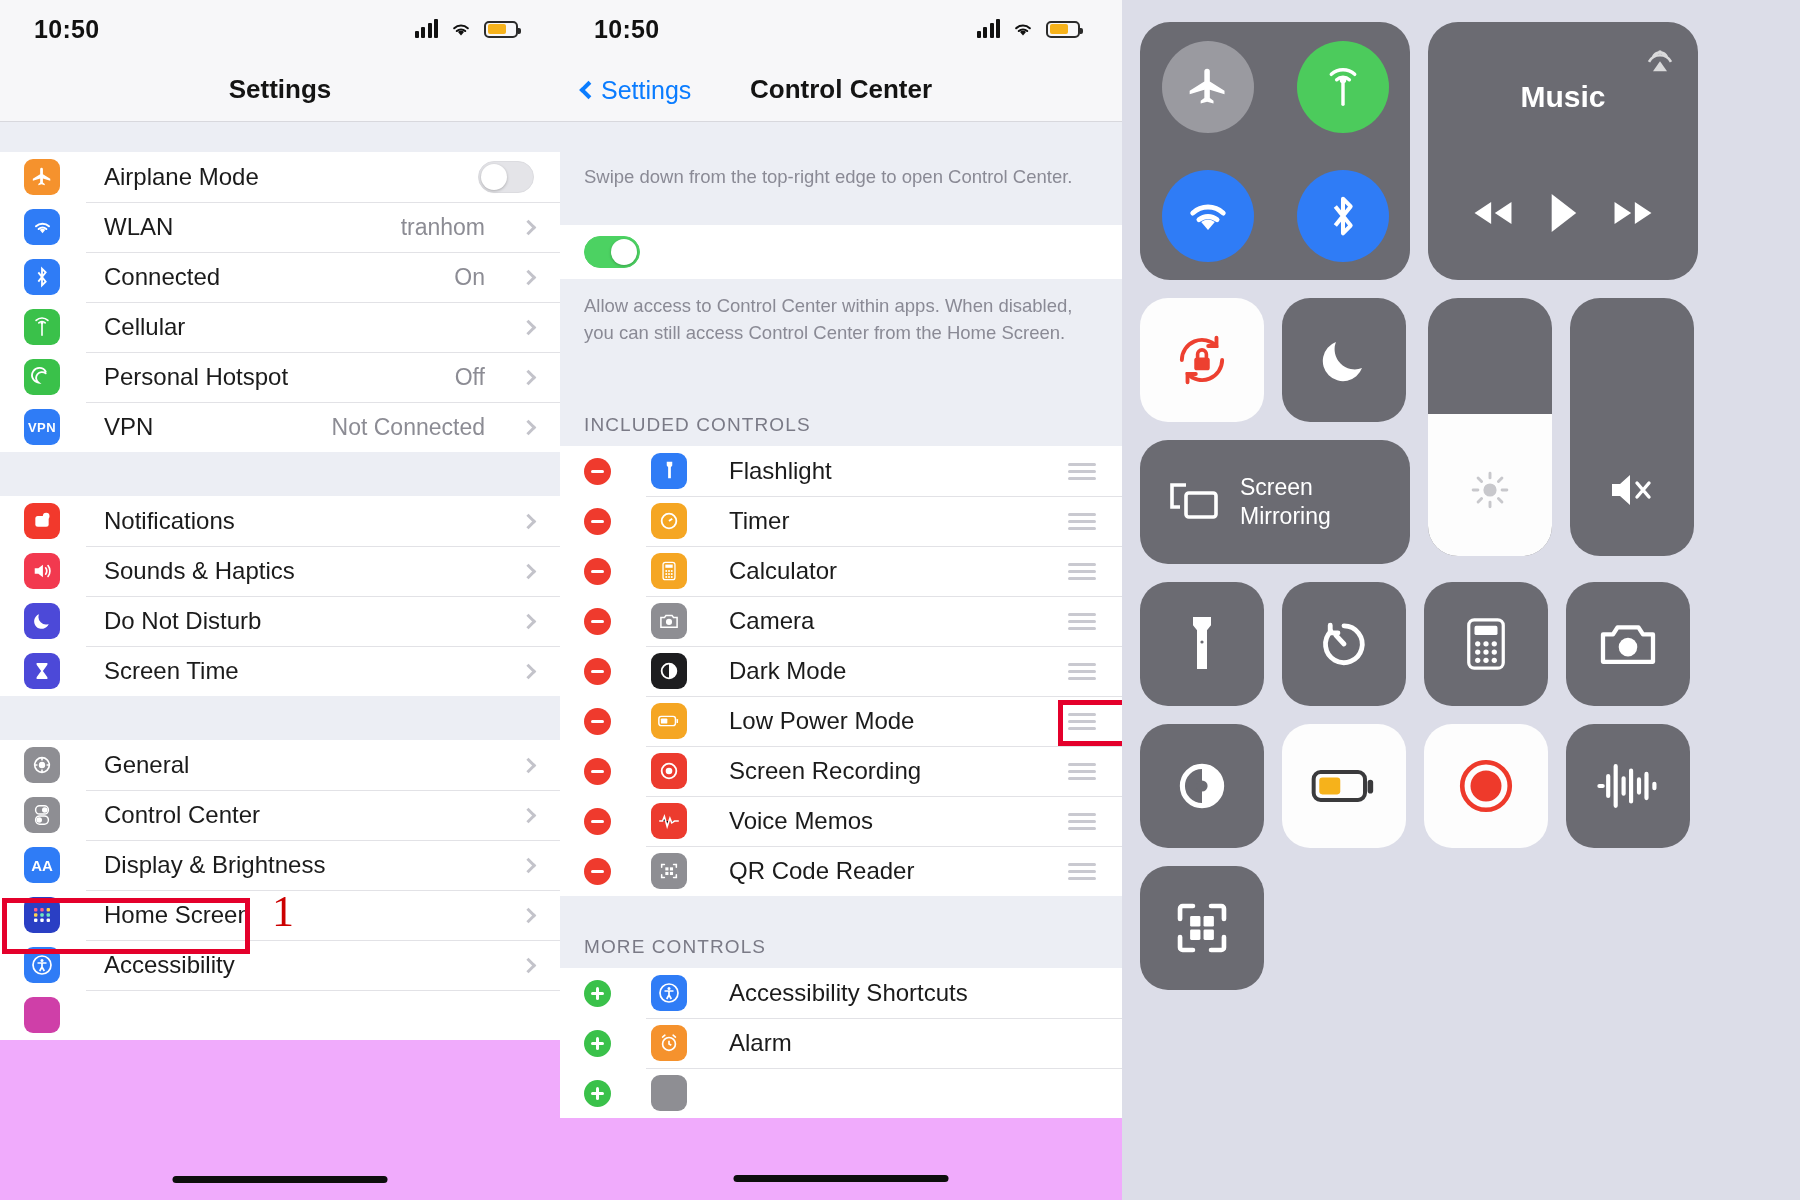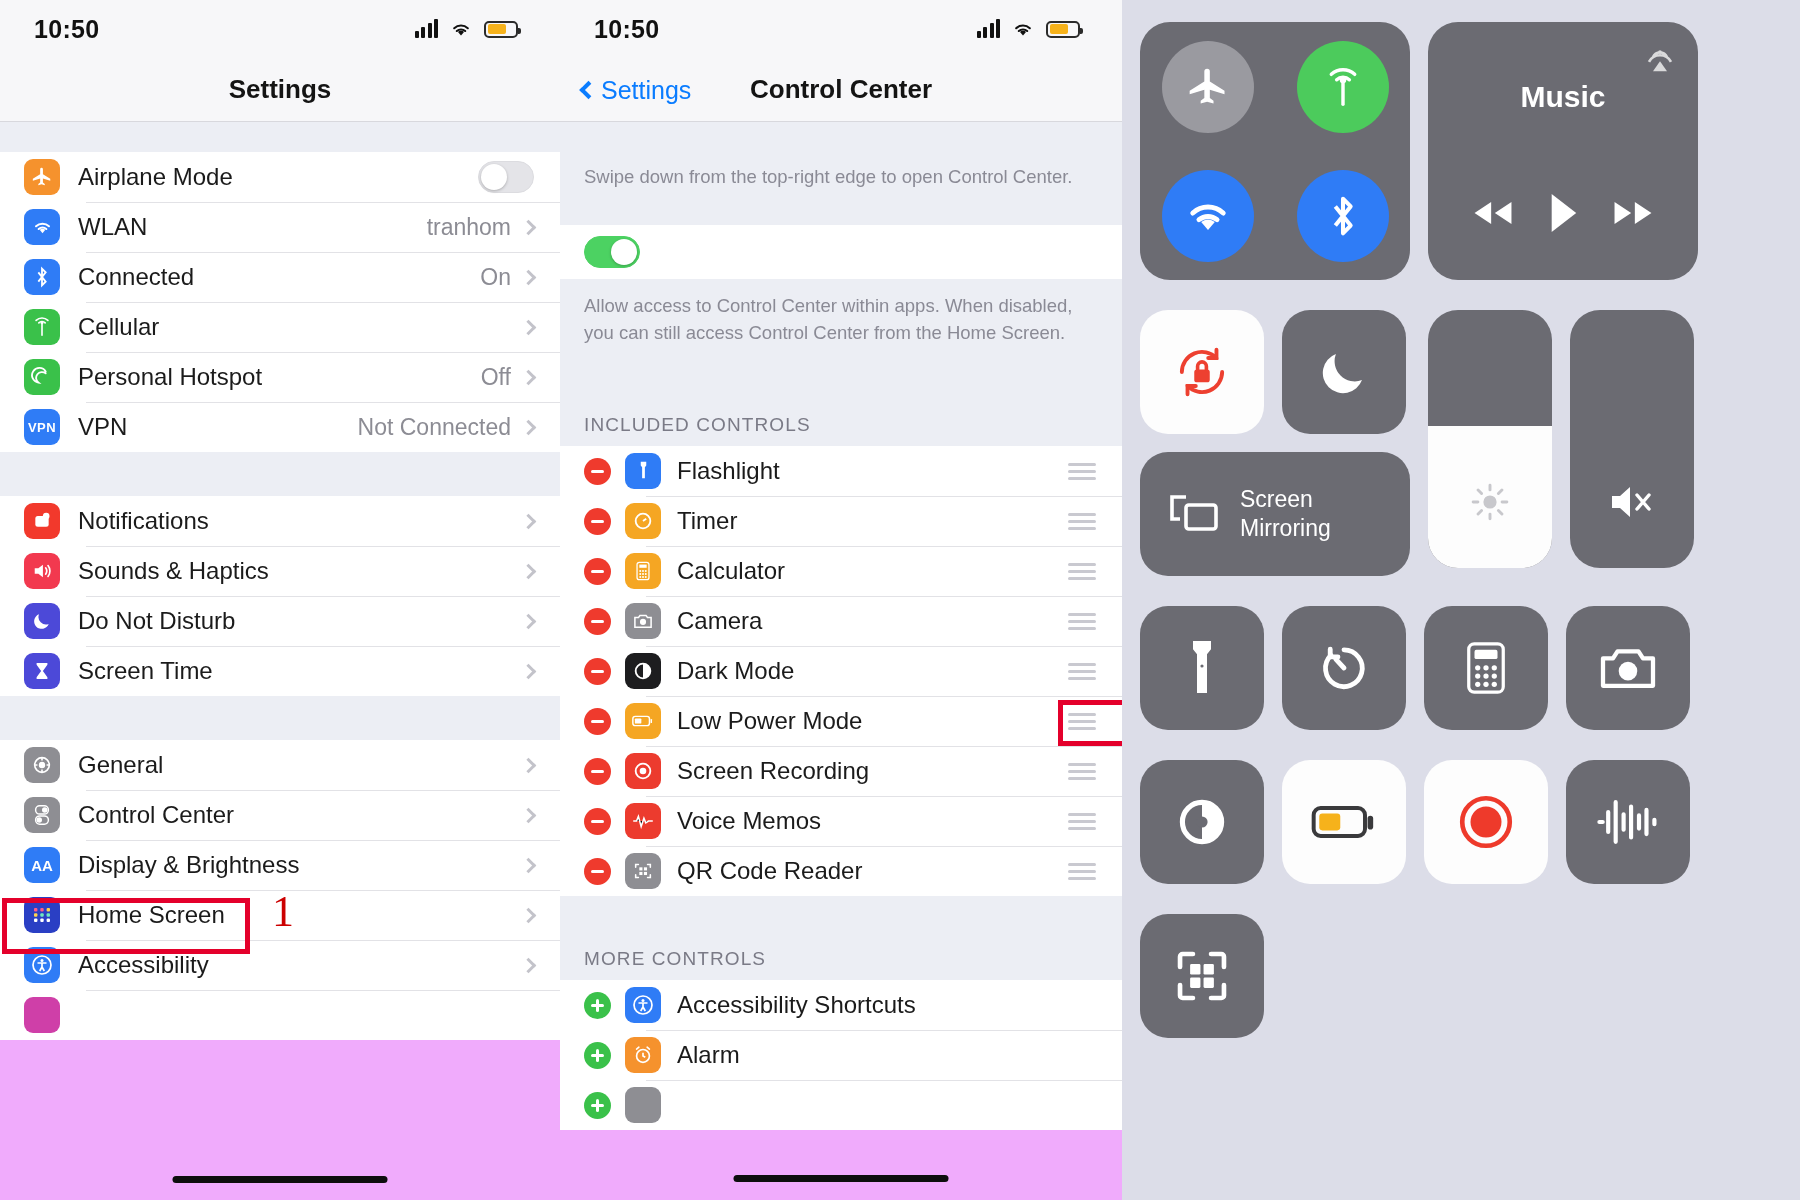--- a/index.html
+++ b/index.html
@@ -94,20 +94,21 @@
     font-size: 19px;
     color: #7a7a86;
     letter-spacing: 1.1px;
   }
   .row {
     display: flex; align-items: center;
     height: 50px;
     padding-left: 24px;
     background: #fff;
     position: relative;
+    gap: 26px;
   }
   .row + .row::before {
     content:""; position:absolute; left: 86px; right:0; top:0;
     height:1px; background:#e2e2e6;
   }
   .row-ico {
     width: 36px; height: 36px;
     border-radius: 9px;
     flex: 0 0 36px;
     display:flex; align-items:center; justify-content:center;
@@ -167,21 +168,21 @@
     color: #cc0000;
     font-family: "Liberation Serif", serif;
     font-size: 44px;
   }
 
   
   .cc {
     width: 678px; height: 1040px;
     background: #dcdde8;
     padding: 22px 18px;
-    display: flex; flex-direction: column; gap: 30px;
+    display: flex; flex-direction: column; gap: 18px;
   }
   .cc-row { display: flex; gap: 18px; }
   .conn-card {
     width: 270px; height: 258px;
     background: #6b6b72; border-radius: 30px;
     display: grid; grid-template-columns: 1fr 1fr; grid-template-rows: 1fr 1fr;
     place-items: center;
   }
   .circ { width: 92px; height: 92px; border-radius: 50%; display:flex; align-items:center; justify-content:center; }
   .circ.gray { background: #9a9aa0; }
@@ -654,21 +655,21 @@
           </svg>
         </div>
         <div class="row-label">QR Code Reader</div>
         <div class="reorder">
             <i></i>
             <i></i>
             <i></i>
           </div>
       </div>
 
-      <div class="sect-hdr" style="padding-top:52px">MORE CONTROLS</div>
+      <div class="sect-hdr" style="padding-top:40px">MORE CONTROLS</div>
 
       <div class="row" style="height:50px">
         <div class="affordance plus">
             <i></i>
           </div>
         <div class="row-ico" style="background:#2f7cf6;margin-right:16px">
           <svg width="24" height="24" viewBox="0 0 24 24" fill="none" stroke="#fff" stroke-width="1.7">
               <circle cx="12" cy="12" r="9"></circle>
               <circle cx="12" cy="7.4" r="1.5" fill="#fff" stroke="none"></circle>
               <path d="M7.5 10h9M12 10v4M12 14l-2.3 4M12 14l2.3 4"></path>

